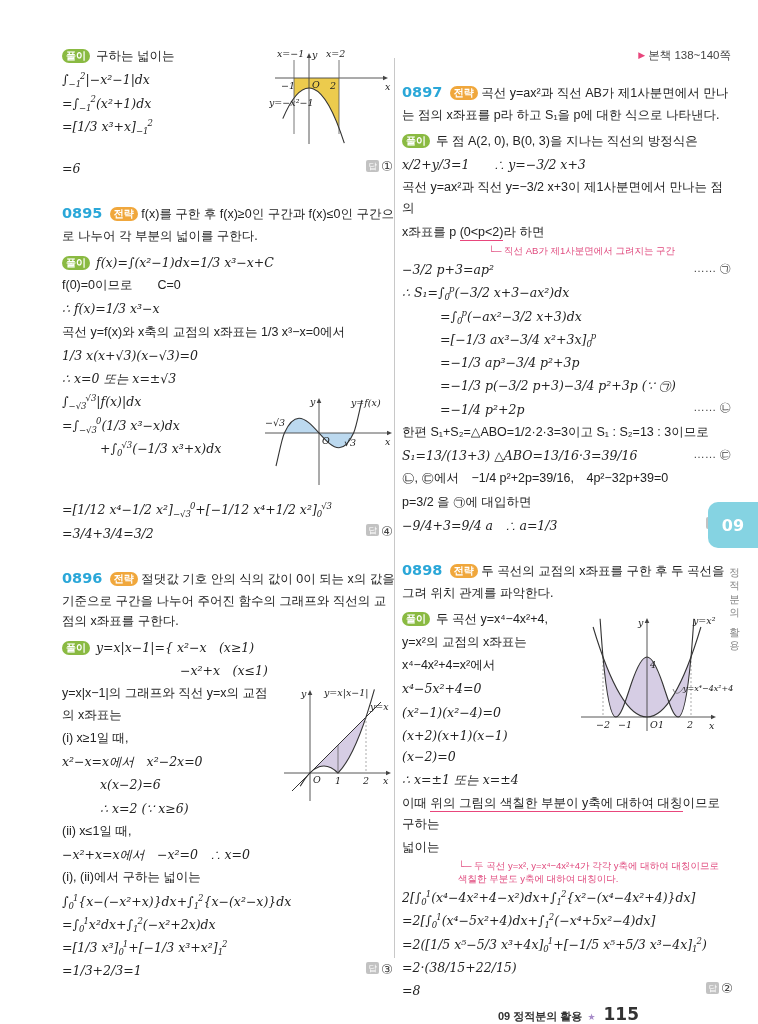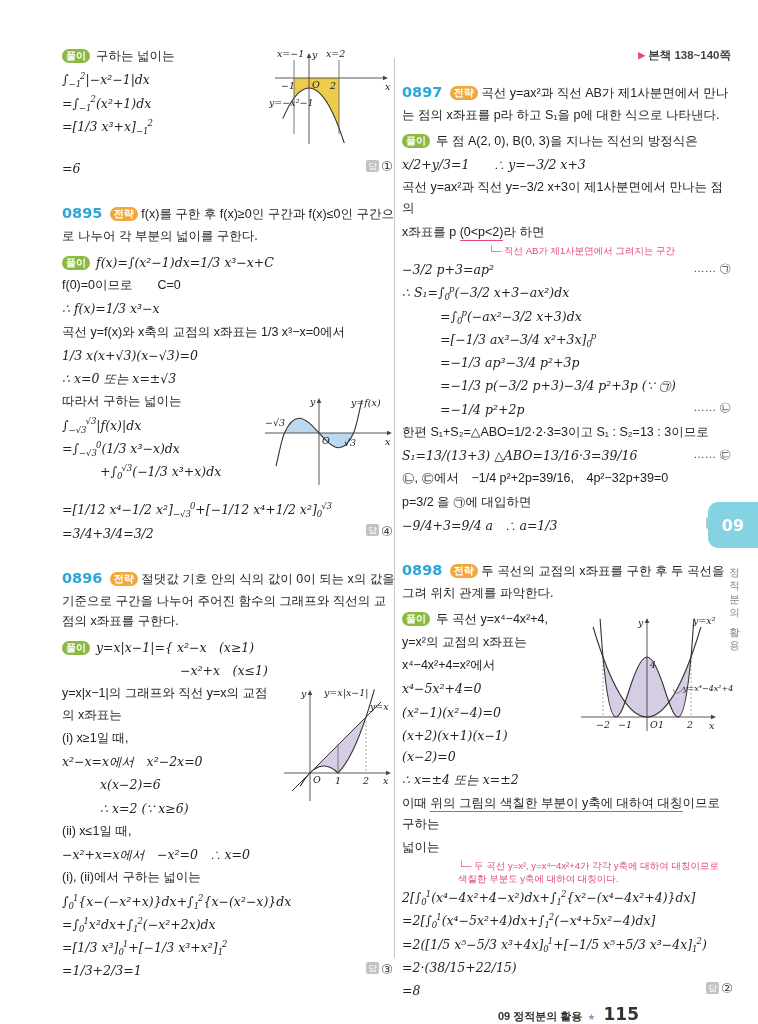--- a/index.html
+++ b/index.html
@@ -33,21 +33,21 @@
         font-family:"DejaVu Sans",sans-serif}
   .ansbox{display:inline-block;background:#c2c2c2;color:#fff;font-size:8.5px;line-height:10px;
           padding:1px 2px;border-radius:2px;vertical-align:2.5px;margin-right:2px;
           font-family:"Liberation Sans",sans-serif}
   .clear{clear:right}
   .graph{float:right;margin:2px 0 6px 10px}
   figure{margin:0}
   sub,sup{font-size:8.5px;line-height:0}
   sub{vertical-align:-0.3em}
   sup{vertical-align:0.6em;margin-left:-1px}
-  .bookref{text-align:right;font-size:11.5px;color:#444;font-weight:bold;margin:4px 4px 10px 0}
+  .bookref{text-align:right;font-size:11.5px;color:#444;font-weight:normal;margin:4px 4px 10px 0}
   .bookref .arr{color:#e8467c;font-size:9px;vertical-align:1px;margin-right:3px}
   .tab{position:absolute;right:0;top:502px;width:50px;height:46px;background:#85d3e2;
        border-radius:10px 0 0 10px;color:#fff;font-weight:bold;font-size:16px;display:flex;
        align-items:center;justify-content:center;font-family:"DejaVu Sans",sans-serif}
   .tablabel{position:absolute;right:16px;top:560px;writing-mode:vertical-rl;font-size:10.5px;
             color:#888;letter-spacing:3px}
   .pfooter{position:absolute;left:402px;top:1004px;width:333px;text-align:center;font-size:11px;color:#333}
   .f-ch,.f-t{font-weight:bold}
   .f-star{color:#a78bc9;font-size:9px;margin:0 2px}
   .f-num{font-weight:bold;font-size:17px;font-family:"DejaVu Sans",sans-serif;margin-left:3px}
@@ -116,21 +116,20 @@
             <path d="M60,5 l-2.3,5 4.6,0 z" fill="#444"></path>
             <path d="M17,73 C19.8,61.9 22.6,46.2 25.4,40 C30.3,29.3 35.1,25.3 40,25.3 C46.7,25.3 53.3,32.7 60,40 C66.7,47.3 73.3,54.7 80,54.7 C84.9,54.7 89.7,50.7 94.6,40 C97.4,33.8 100.2,18.1 103,7" fill="none" stroke="#333" stroke-width="1.1"></path>
             <text class="st" x="51" y="12">y</text>
             <text class="st" x="92" y="13">y=f(x)</text>
             <text class="st" x="6" y="33">−√3</text>
             <text class="st" x="63" y="51">O</text>
             <text class="st" x="85" y="53">√3</text>
             <text class="st" x="126" y="52">x</text>
           </svg>
         </figure>
-      <div class="line k"><span class="t">따라서 구하는 넓이는</span></div>
           <div class="line m"><span class="t">∫<sub>−√3</sub><sup>√3</sup>|f(x)|dx</span></div>
           <div class="line m"><span class="t">=∫<sub>−√3</sub><sup>0</sup>(1/3 x³−x)dx</span></div>
           <div class="line m2"><span class="t">+∫<sub>0</sub><sup>√3</sup>(−1/3 x³+x)dx</span></div>
           <div class="line m clear"><span class="t">=[1/12 x⁴−1/2 x²]<sub>−√3</sub><sup>0</sup>+[−1/12 x⁴+1/2 x²]<sub>0</sub><sup>√3</sup></span></div>
           <div class="line m"><span class="t">=3/4+3/4=3/2</span><span class="ansr"><span class="ansbox">답</span>④</span></div>
         </div>
     </section>
 
     <section class="block">
       <p class="phead">
@@ -245,21 +244,21 @@
             <text class="st" x="122" y="117">2</text>
             <text class="st" x="144" y="118">x</text>
           </svg>
         </figure>
       <div class="line k has-badge"><span class="badge bdg-sol">풀이</span><span class="t">두 곡선 y=x⁴−4x²+4,</span></div>
           <div class="line k"><span class="t">y=x²의 교점의 x좌표는</span></div>
           <div class="line k"><span class="t">x⁴−4x²+4=x²에서</span></div>
           <div class="line m"><span class="t">x⁴−5x²+4=0</span></div>
           <div class="line m"><span class="t">(x²−1)(x²−4)=0</span></div>
           <div class="line m"><span class="t">(x+2)(x+1)(x−1)(x−2)=0</span></div>
-          <div class="line m"><span class="t">∴ x=±4 또는 x=±2</span></div>
+          <div class="line m"><span class="t">∴ x=±1 또는 x=±4</span></div>
           <div class="line k clear"><span class="t">이때 <span class="upink">위의 그림의 색칠한 부분이 y축에 대하여 대칭</span>이므로 구하는</span></div>
           <div class="line k"><span class="t">넓이는</span></div>
           <div class="line note n2"><span class="t">└─ 두 곡선 y=x², y=x⁴−4x²+4가 각각 y축에 대하여 대칭이므로 색칠한 부분도 y축에 대하여 대칭이다.</span></div>
           <div class="line m"><span class="t">2[∫<sub>0</sub><sup>1</sup>(x⁴−4x²+4−x²)dx+∫<sub>1</sub><sup>2</sup>{x²−(x⁴−4x²+4)}dx]</span></div>
           <div class="line m"><span class="t">=2[∫<sub>0</sub><sup>1</sup>(x⁴−5x²+4)dx+∫<sub>1</sub><sup>2</sup>(−x⁴+5x²−4)dx]</span></div>
           <div class="line m"><span class="t">=2([1/5 x⁵−5/3 x³+4x]<sub>0</sub><sup>1</sup>+[−1/5 x⁵+5/3 x³−4x]<sub>1</sub><sup>2</sup>)</span></div>
           <div class="line m"><span class="t">=2·(38/15+22/15)</span></div>
           <div class="line m"><span class="t">=8</span><span class="ansr"><span class="ansbox">답</span>②</span></div>
         </div>
     </section>

